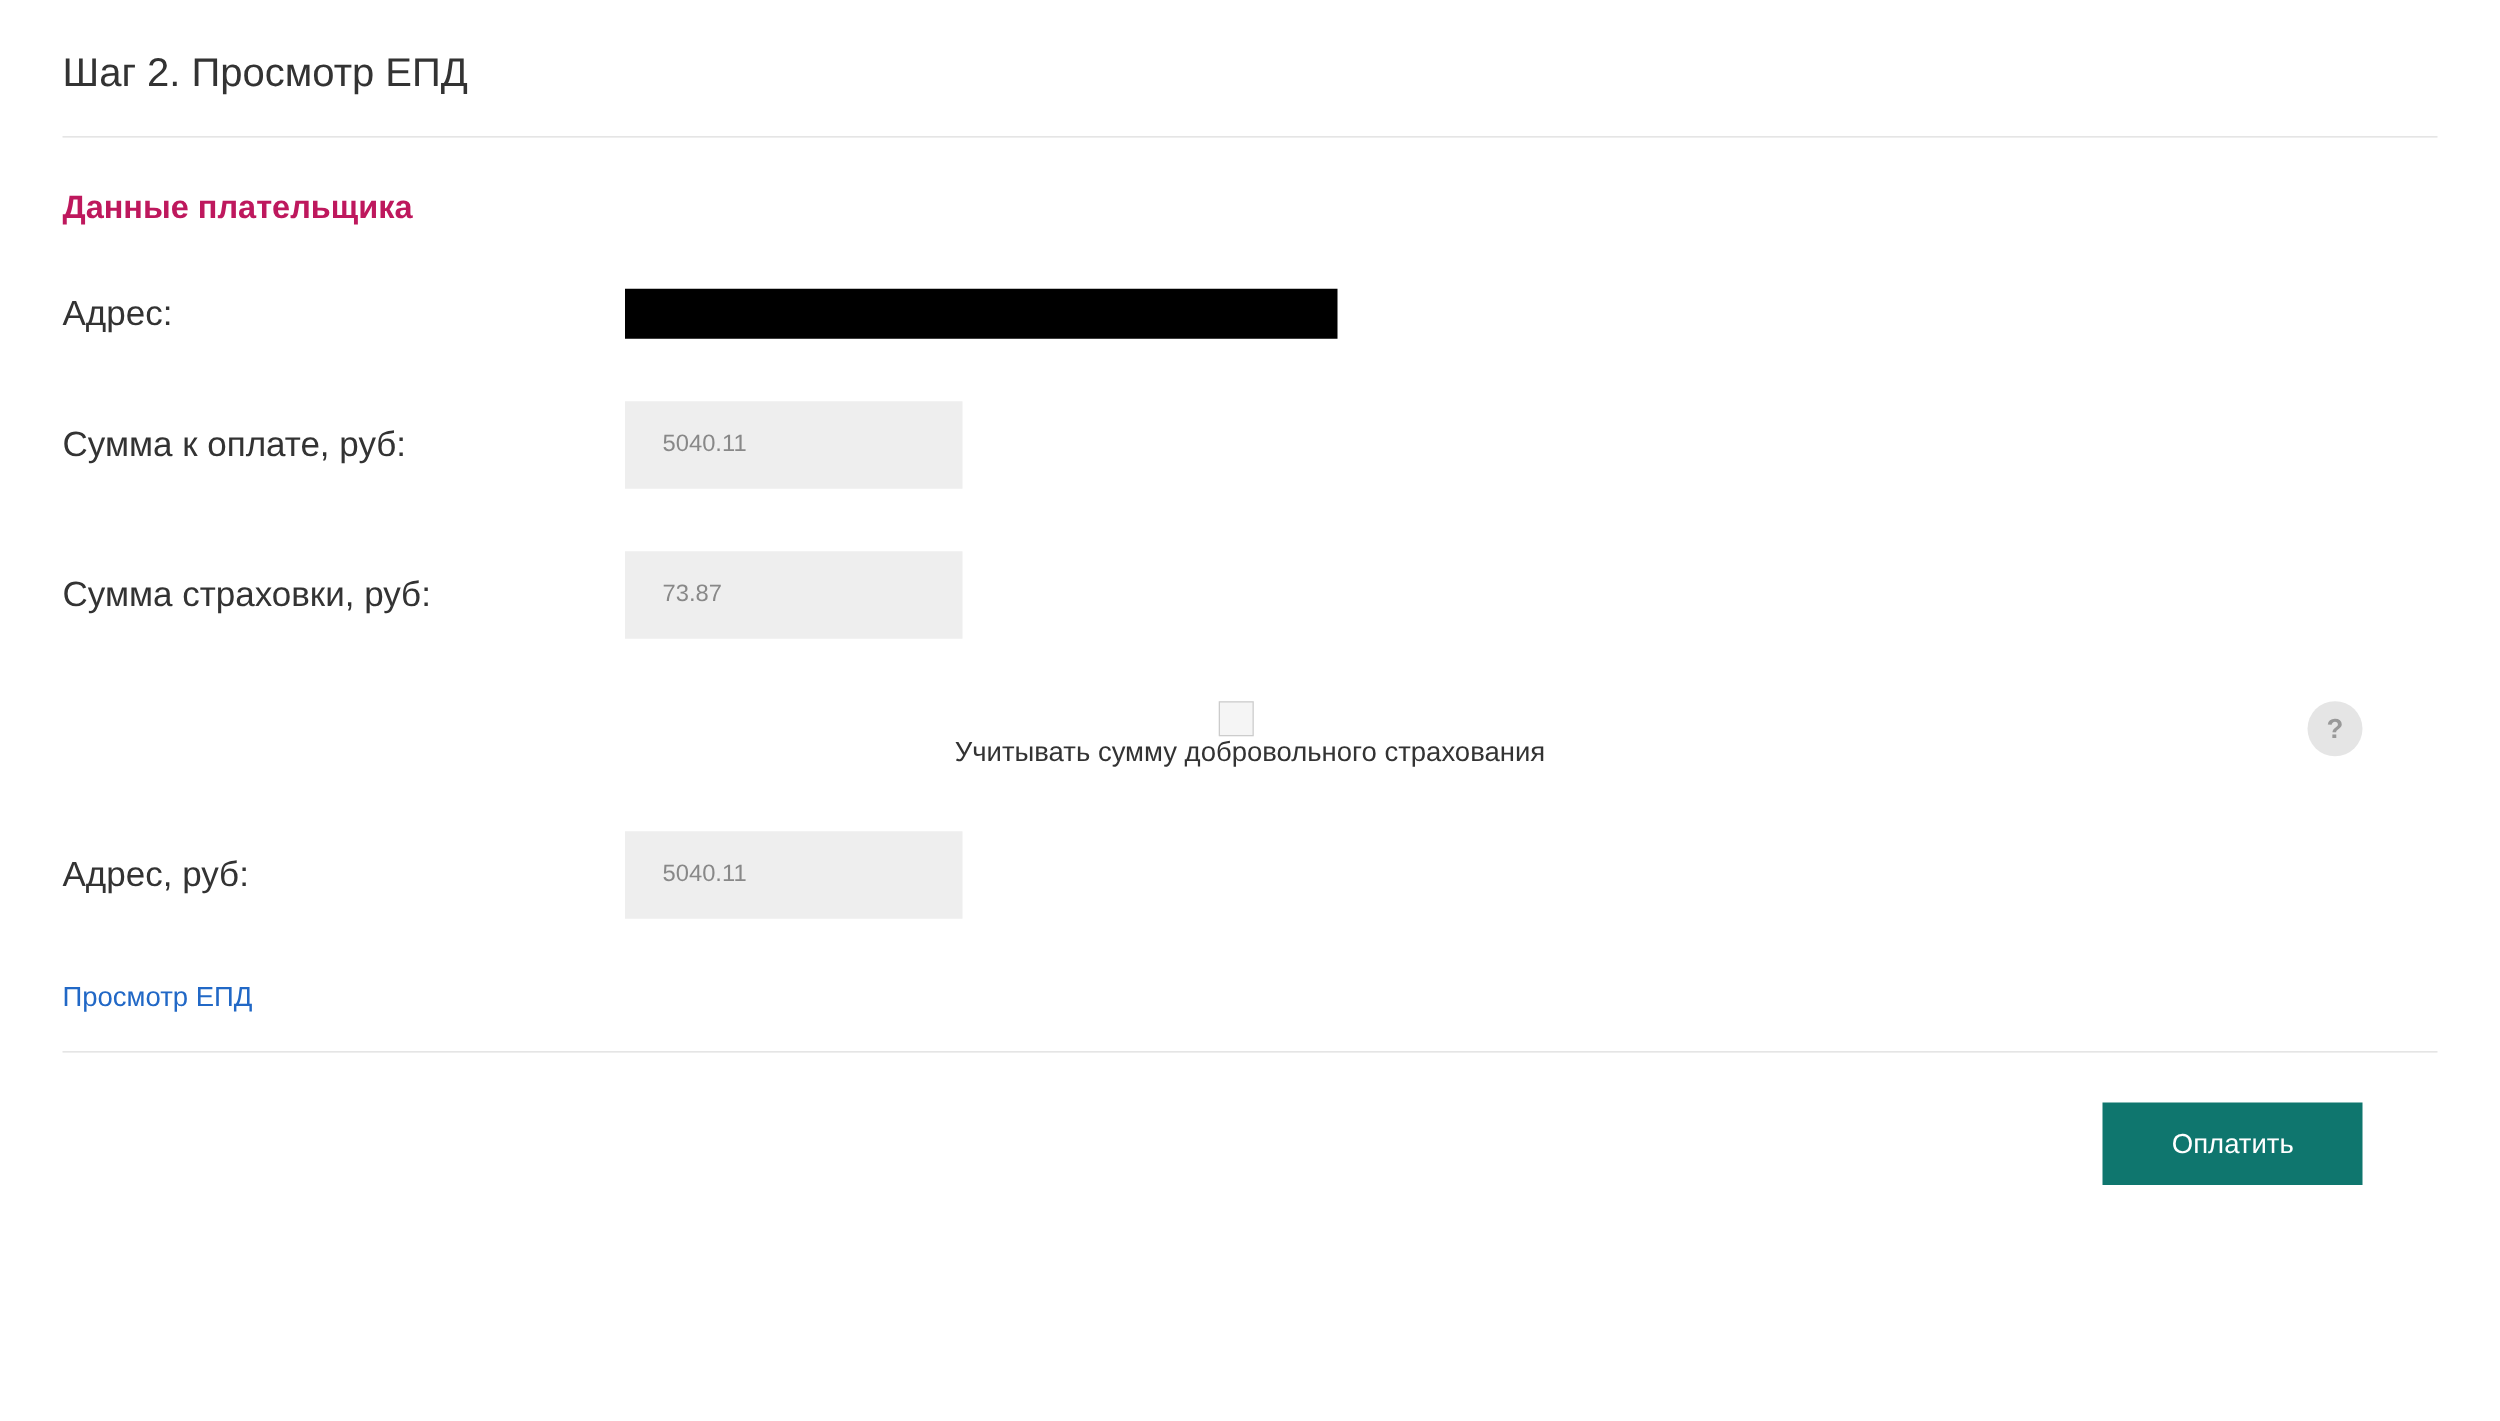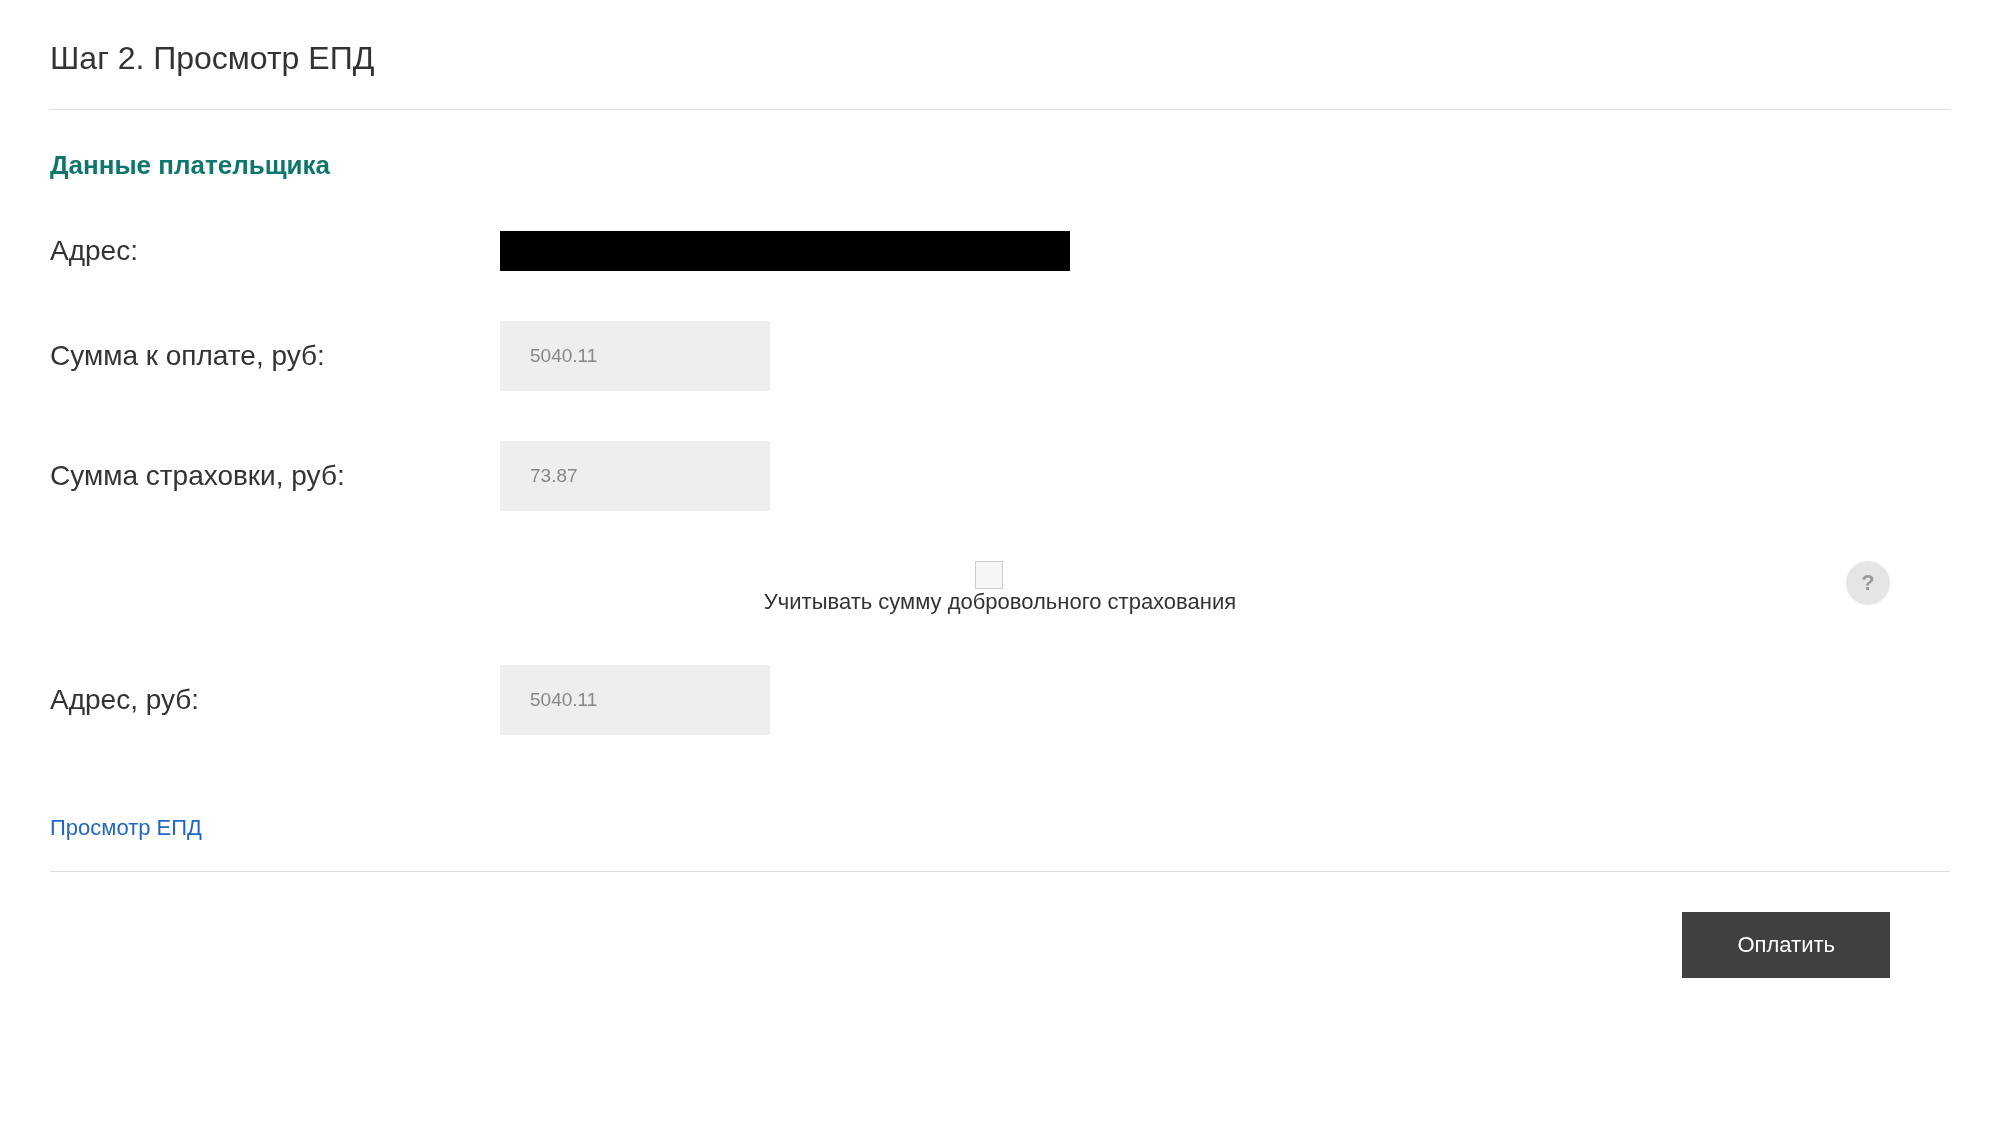--- a/index.html
+++ b/index.html
@@ -17,21 +17,21 @@
       font-size: 32px;
       font-weight: 400;
       color: #333;
       padding-bottom: 32px;
       border-bottom: 1px solid #ddd;
       margin-bottom: 40px;
     }
     .section-title {
       font-size: 26px;
       font-weight: 700;
-      color: #0f766e;
+      color: #be185d;
       margin-bottom: 50px;
     }
     .form-row {
       display: flex;
       align-items: center;
       margin-bottom: 50px;
     }
     .form-label {
       width: 450px;
       font-size: 28px;
@@ -87,35 +87,34 @@
       font-size: 22px;
       color: #999;
       cursor: pointer;
       font-weight: 700;
     }
     .view-link {
       display: inline-block;
       font-size: 22px;
       color: #2168c6;
       text-decoration: none;
-      margin-top: 30px;
       margin-bottom: 30px;
       cursor: pointer;
     }
     .bottom-divider {
       border-top: 1px solid #ddd;
       margin-bottom: 40px;
     }
     .button-row {
       display: flex;
       justify-content: flex-end;
       padding-right: 60px;
     }
     .pay-button {
-      background: #404040;
+      background: #0f766e;
       color: #fff;
       border: none;
       padding: 20px 55px;
       font-size: 22px;
       cursor: pointer;
     }
   </style>
 </head>
 <body>
 

